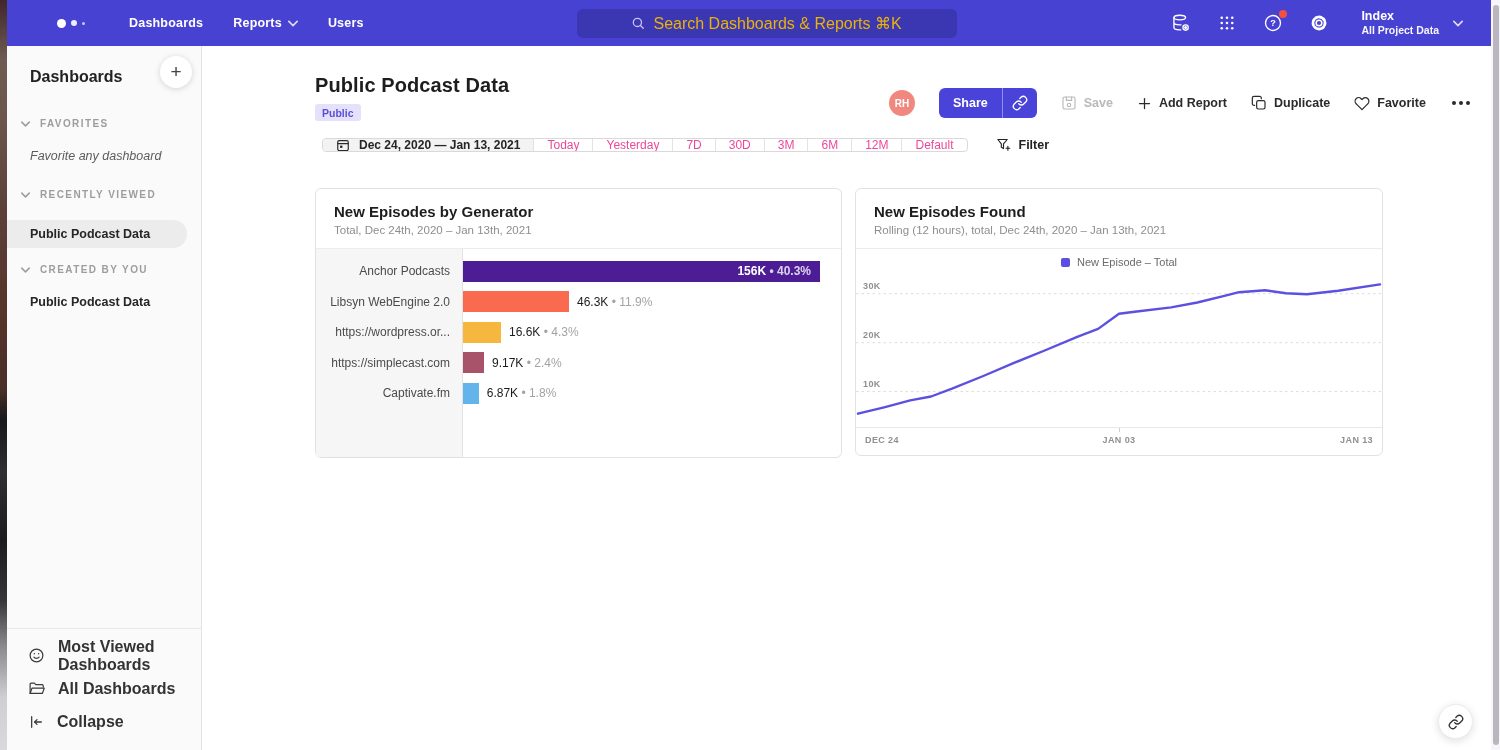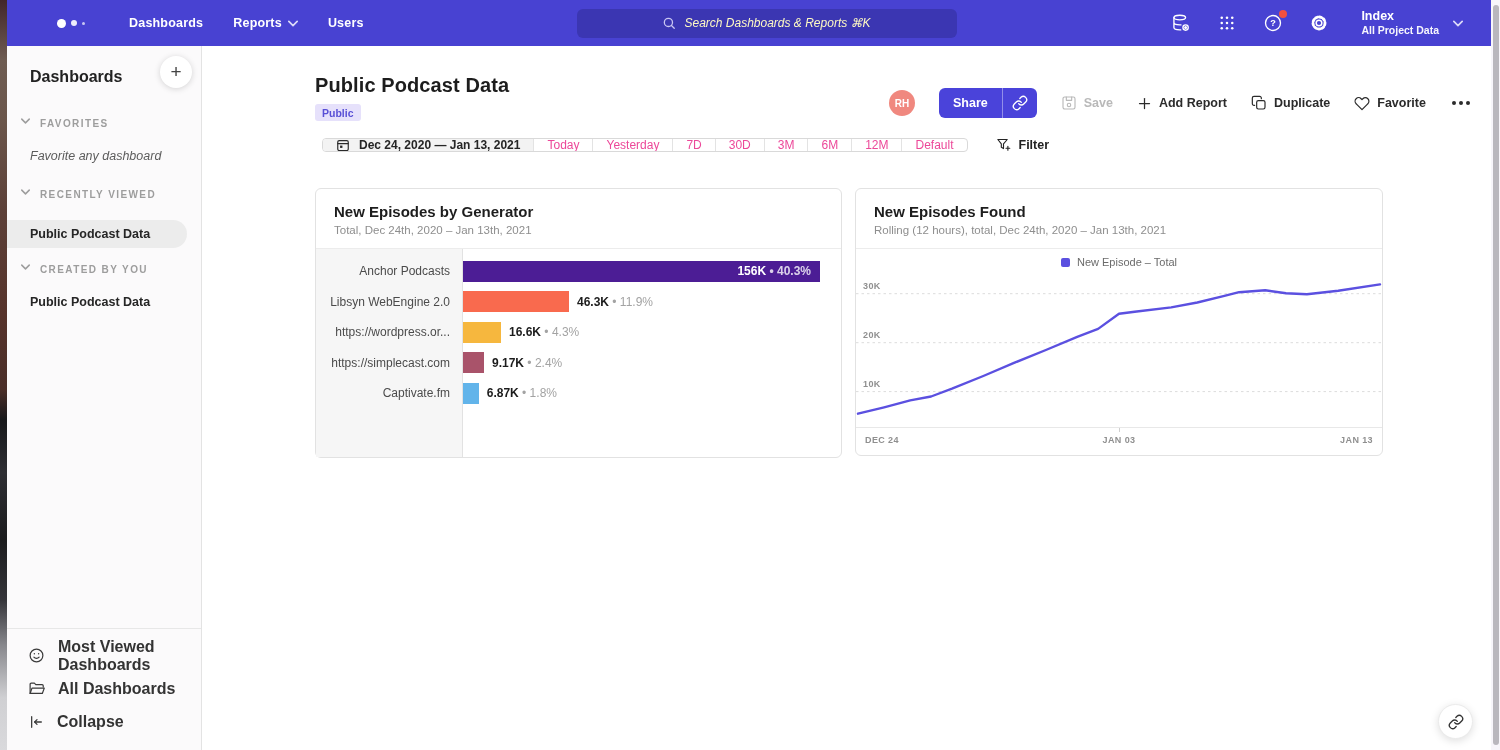--- a/index.html
+++ b/index.html
@@ -22,38 +22,38 @@
   .logo-dots { display:flex; align-items:center; gap:5px; margin-right:14px; cursor:pointer; }
   .logo-dots i { display:block; border-radius:50%; background:#fff; }
   .logo-dots i:nth-child(1){ width:9px; height:9px; }
   .logo-dots i:nth-child(2){ width:6px; height:6px; opacity:.9; }
   .logo-dots i:nth-child(3){ width:3px; height:3px; opacity:.7; }
   .nav-item { font-size:12.5px; font-weight:700; letter-spacing:.2px; display:flex; align-items:center; gap:6px; cursor:pointer; white-space:nowrap; }
   .nav-item svg { margin-top:1px; }
 
   .nav-search { flex:1; display:flex; justify-content:center; }
   .search-box { width:380px; height:29px; background:#3b36b2; border-radius:6px; display:flex; align-items:center; justify-content:center; gap:8px; cursor:text; }
-  .search-box span { color:#fef9c3; font-size:12px;font-style:italic; }
+  .search-box span { color:#eab308; font-size:16px; }
 
   .nav-right { display:flex; align-items:center; gap:22px; padding-right:28px; flex:none; }
   .nav-icon { position:relative; width:24px; height:24px; display:flex; align-items:center; justify-content:center; cursor:pointer; }
   .nav-icon .red-dot { position:absolute; top:-1px; right:-2px; width:8px; height:8px; border-radius:50%; background:#f4503f; }
   .workspace { display:flex; align-items:center; gap:14px; margin-left:8px; cursor:pointer; }
   .workspace .ws-text { display:flex; flex-direction:column; line-height:1.25; }
   .workspace .ws-name { font-size:12.5px; font-weight:700; }
   .workspace .ws-sub { font-size:10.5px; font-weight:700; opacity:.95; }
 
   
   .sidebar { position:absolute; left:7px; top:46px; width:195px; height:704px; background:#fbfafb; border-right:1px solid #e3e3e3; }
   .sb-title-row { position:relative; padding:22px 16px 0 23px; }
   .sb-title { font-size:16px; font-weight:700; color:#222; }
   .sb-add { position:absolute; right:9px; top:10px; width:32px; height:32px; border-radius:50%; background:#fff; border:none;
     box-shadow:0 1px 6px rgba(0,0,0,.16); font-size:19px; color:#444; cursor:pointer; line-height:30px; }
   .sb-sections { margin-top:32px; }
-  .sb-sec-head { display:flex; align-items:flex-start; gap:10px; padding-left:14px; margin-bottom:20px; cursor:pointer; }
+  .sb-sec-head { display:flex; align-items:center; gap:10px; padding-left:14px; margin-bottom:20px; cursor:pointer; }
   .sb-sec-label { font-size:10px; font-weight:700; letter-spacing:1.4px; color:#9d9d9d; }
   .sb-item { margin:0 0 22px 23px; font-size:12.5px; font-weight:600; color:#262626; cursor:pointer; }
   .sb-item.placeholder { font-style:italic; font-weight:400; color:#5c5c5c; cursor:default; margin-bottom:26px; }
   .sb-item.selected { margin-left:0; width:180px; height:28px; background:#ececec; border-radius:0 16px 16px 0;
     display:flex; align-items:center; padding-left:23px; font-weight:700; margin-bottom:16px; }
   .sb-footer { position:absolute; left:0; right:0; bottom:0; border-top:1px solid #e7e7e7; padding:10px 0 12px; background:#fbfafb; }
   .sb-foot-item { height:33px; display:flex; align-items:center; gap:13px; padding-left:21px; cursor:pointer; }
   .sb-foot-item span { font-size:16px; font-weight:600; color:#333; }
 
   
@@ -94,21 +94,21 @@
   .bars-body { position:relative; height:208px; }
   .bars-backdrop { position:absolute; left:0; top:0; bottom:0; width:147px; background:#f6f6f6; border-right:1px solid #e2e2e2; }
   .bars-rows { position:relative; padding-top:7px; }
   .bar-row { height:30.5px; display:flex; align-items:center; }
   .bar-label { width:147px; flex:none; padding-right:13px; text-align:right; font-size:12px; color:#4b4b4b; white-space:nowrap; overflow:hidden; }
   .bar-wrap { flex:1; display:flex; align-items:center; }
   .bar { height:21px; display:flex; align-items:center; flex:none; }
   .bar-inside { margin-left:auto; padding-right:9px; color:#fff; font-size:12px; font-weight:700; white-space:nowrap; }
   .bar-inside .pct { opacity:.8; }
   .bar-out { margin-left:8px; font-size:12px; white-space:nowrap; color:#a3a3a3; }
-  .bar-out b { color:#1c1c1c; font-weight:700; }
+  .bar-out b { color:#1c1c1c; font-weight:400; }
 
   #card-line { left:855px; top:188px; width:528px; height:268px; }
   .legend { height:26px; display:flex; align-items:center; justify-content:center; gap:7px; }
   .legend i { width:9px; height:9px; border-radius:2px; display:block; }
   .legend span { font-size:11px; color:#6b6b6b; }
   .line-svg { display:block; }
   .xaxis { position:relative; height:22px; border-top:1px solid #e8e8e8; }
   .xaxis .tick { position:absolute; left:50%; top:0; width:1px; height:4px; background:#cfcfcf; }
   .xaxis span { position:absolute; top:7px; font-size:9px; font-weight:700; letter-spacing:.4px; color:#8f8f8f; }
   .xaxis .xl-first { left:9px; }

